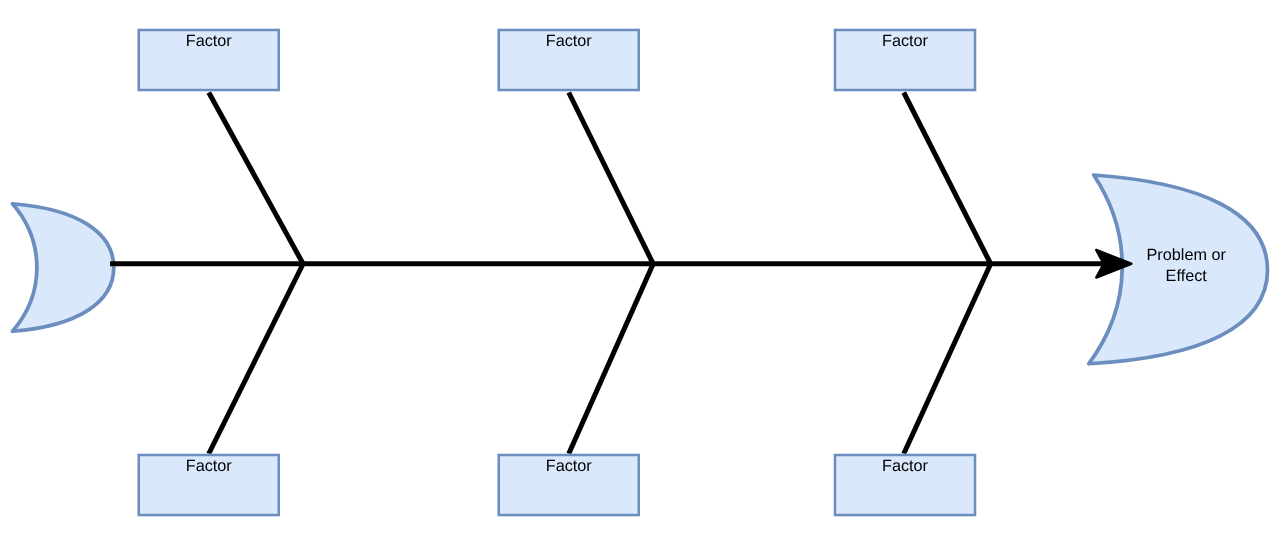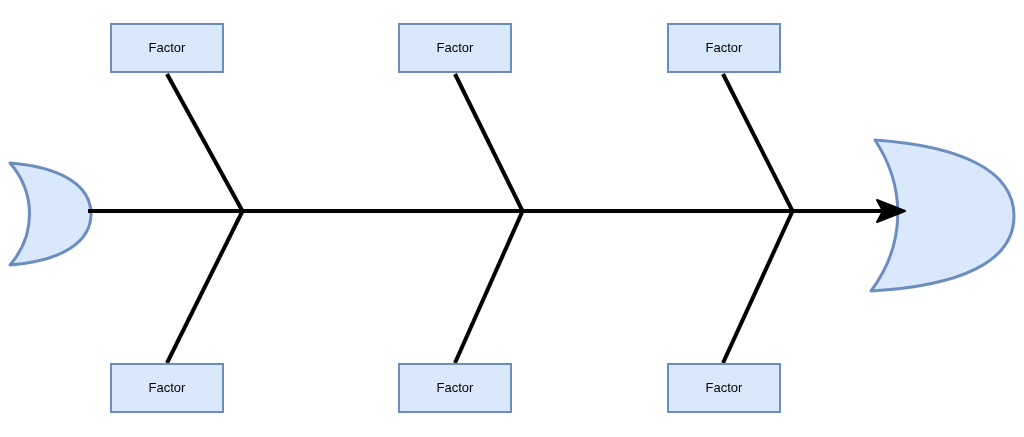--- a/index.html
+++ b/index.html
@@ -26,21 +26,21 @@
     width: 1024px; height: 437px;
     display: block;
   }
   .factor-box {
     position: absolute;
     width: 114px;
     height: 50px;
     background: var(--shape-fill);
     border: 2px solid var(--shape-stroke);
     display: flex;
-    align-items: center;
+    align-items: flex-start;
     justify-content: center;
     font-size: 13px;
     line-height: 16px;
     text-align: center;
   }
   .factor-box.row-top    { top: 23px; }
   .factor-box.row-bottom { top: 363px; }
   .factor-box.col-1 { left: 110px; }
   .factor-box.col-2 { left: 398px; }
   .factor-box.col-3 { left: 667px; }
@@ -91,14 +91,15 @@
   <div class="factor-box row-bottom col-1">
     <span>Factor</span>
   </div>
   <div class="factor-box row-bottom col-2">
     <span>Factor</span>
   </div>
   <div class="factor-box row-bottom col-3">
     <span>Factor</span>
   </div>
 
+  <div class="head-label">Problem or Effect</div>
 
 </div>
 
 </body></html>

